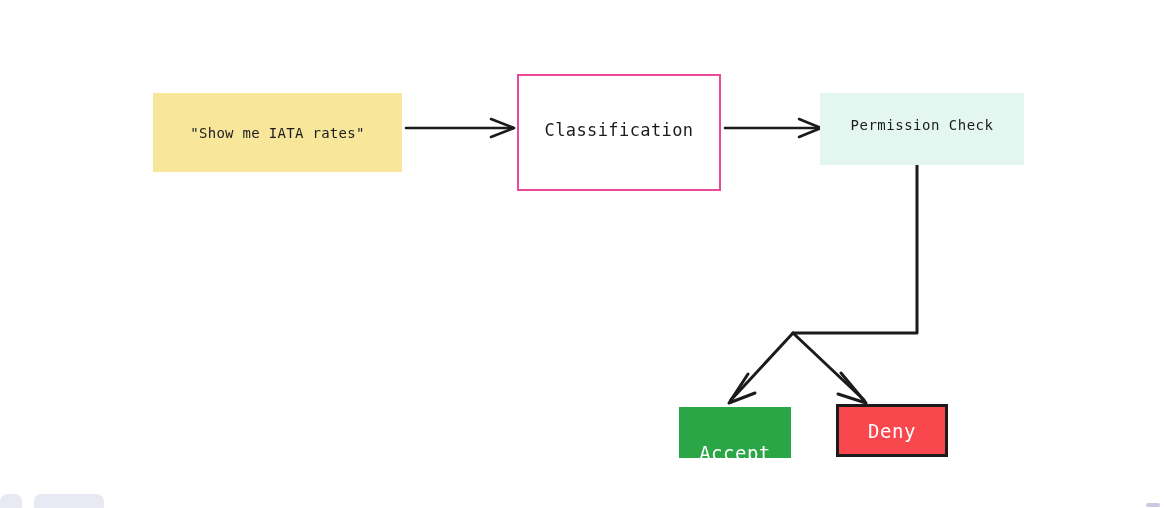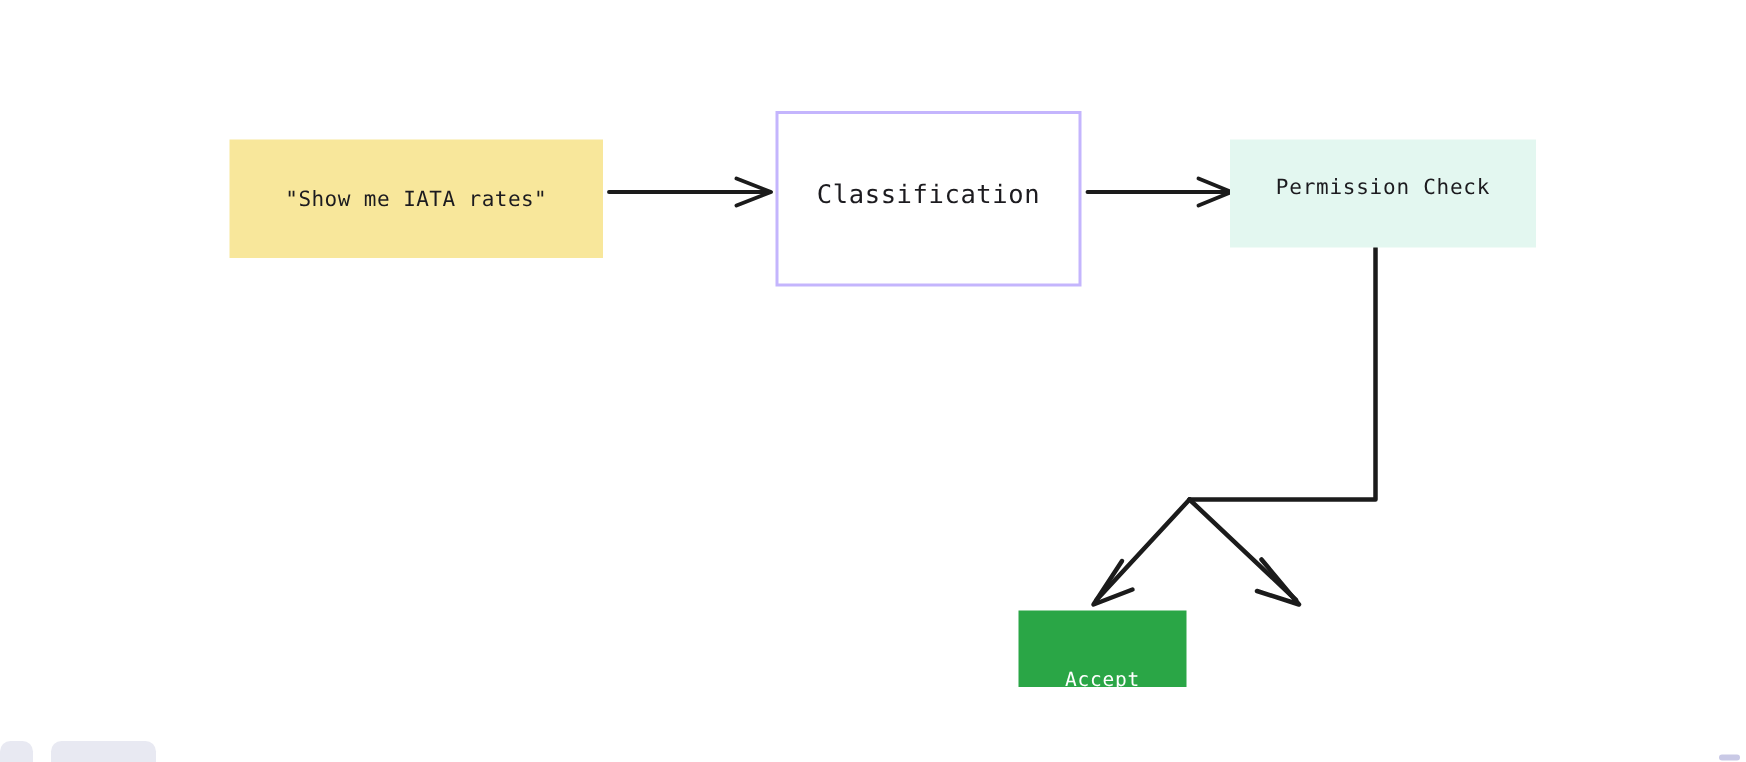--- a/index.html
+++ b/index.html
@@ -37,21 +37,21 @@
     color: #1c1b1f;
     letter-spacing: 0.3px;
   }
   
   #node-classification {
     left: 517px;
     top: 74px;
     width: 204px;
     height: 117px;
     background: #ffffff;
-    border: 2px solid #c4b5fd;
+    border: 2px solid #ec4899;
   }
   #node-classification .node-title {
     font-size: 17px;
     color: #1c1b1f;
     margin-bottom: 6px;
     letter-spacing: 0.4px;
   }
   #node-classification .node-subtitle {
     font-size: 12.5px;
     color: #1c1b1f;
@@ -74,21 +74,21 @@
   }
   
   #node-accept {
     left: 679px;
     top: 407px;
     width: 112px;
     height: 51px;
     background: #2aa646;
   }
   #node-accept .node-title {
-    font-size: 13px;
+    font-size: 19px;
     color: #ffffff;
     letter-spacing: 0.5px;
     margin-top: 41px;
   }
   
   #node-deny {
     left: 836px;
     top: 404px;
     width: 112px;
     height: 53px;
@@ -178,18 +178,21 @@
   </div>
 
   <div class="node" id="node-permission">
     <div class="node-title">Permission Check</div>
   </div>
 
   <div class="node" id="node-accept">
     <div class="node-title">Accept</div>
   </div>
 
+  <div class="node" id="node-deny">
+    <div class="node-title">Deny</div>
+  </div>
 
   <div class="chrome-pill" id="chrome-pill-small"></div>
   <div class="chrome-pill" id="chrome-pill-wide"></div>
   <div id="chrome-mark-right"></div>
 
 </div>
 
 </body></html>

